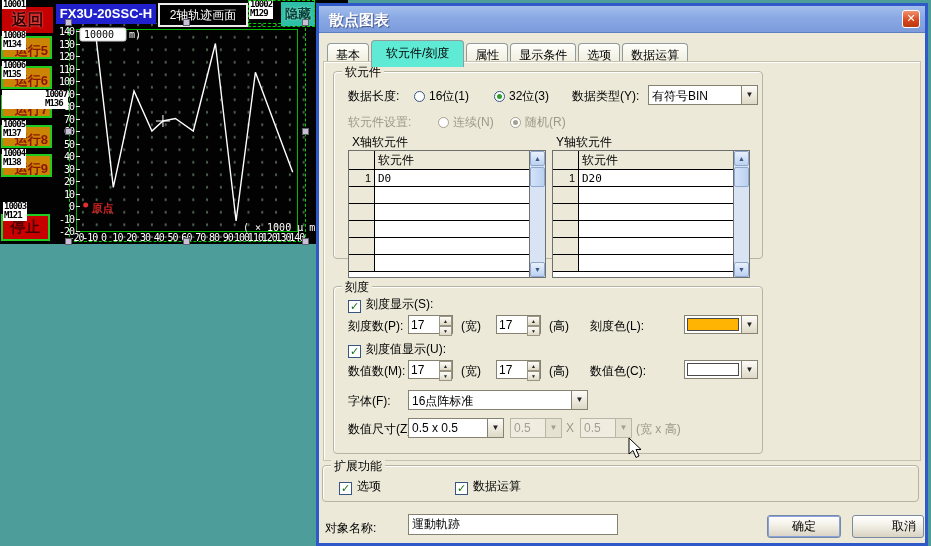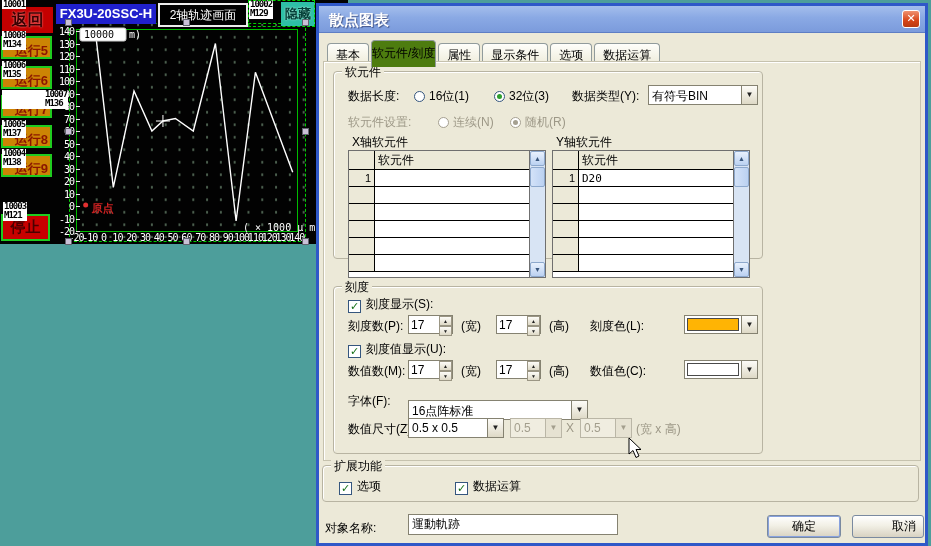--- a/index.html
+++ b/index.html
@@ -44,21 +44,21 @@
   .titlebar { position:absolute; left:0; top:0; width:606px; height:27px;
               background:linear-gradient(180deg,#A4BEEC 0%, #8AA9E4 45%, #7B9BDC 100%);
               border-bottom:1px solid #5E7EC4; }
   .titlebar .ttl { position:absolute; left:10px; top:5px; color:#fff; font-weight:bold; font-size:15px; text-shadow:1px 1px 1px #44568A; }
   .closebtn { position:absolute; right:5px; top:4px; width:18px; height:18px; border:1px solid #fff; border-radius:3px;
               background:linear-gradient(#F09270,#D64518 60%,#B93A12); color:#fff; font:bold 11px/16px "DejaVu Sans",sans-serif;
               text-align:center; }
   .tabs { position:absolute; left:8px; top:34px; height:23px; white-space:nowrap; }
   .tab { display:inline-block; margin-right:2px; padding:3px 8px 2px; background:linear-gradient(#FEFEFA,#EDEAD8);
          border:1px solid #919B9C; border-bottom:none; border-radius:4px 4px 0 0; font-size:12px; position:relative; top:2px; }
-  .tab.active { top:0; padding:4px 0 5px; background:#4d7c0f; z-index:3; }
+  .tab.active { top:0; padding:4px 14px 5px; background:#5eead4; z-index:3; }
   .tabpanel { position:absolute; left:4px; top:55px; width:598px; height:400px; background:#ECE9D8;
               border:1px solid #C6C2AE; box-shadow:inset 1px 1px 0 #FFFFFF; }
 
   .group { position:absolute; border:1px solid #B8B4A2; border-radius:4px; box-shadow:inset 1px 1px 0 #fff; }
   .group > .cap { position:absolute; top:-8px; left:8px; background:#ECE9D8; padding:0 3px; font-size:12px; }
   .lbl { position:absolute; white-space:nowrap; font-size:12px; }
   .lbl.dis, .dis { color:#9D9887; }
 
   .rad { display:inline-block; width:11px; height:11px; border:1px solid #35567E; border-radius:50%; background:#fff;
          margin-right:4px; vertical-align:-2px; position:relative; }
@@ -257,20 +257,21 @@
       <span class="lbl" style="left:18px;top:62px;">X轴软元件</span>
       <span class="lbl" style="left:222px;top:62px;">Y轴软元件</span>
       <div class="dtable" style="left:14px;top:78px;" id="xtable">
           <div class="grid">
             <div class="trow head">
               <div class="no"></div>
               <div class="dev">软元件</div>
             </div>
             <div class="trow">
               <div class="no">1</div>
+              <div class="dev">D0</div>
             </div>
             <div class="trow">
               <div class="no"></div>
               <div class="dev"></div>
             </div>
             <div class="trow">
               <div class="no"></div>
               <div class="dev"></div>
             </div>
             <div class="trow">
@@ -379,21 +380,21 @@
           </div>
       </div>
       <span class="lbl" style="left:215px;top:76px;">(高)</span>
       <span class="lbl" style="left:256px;top:76px;">数值色(C):</span>
       <div class="combo" style="left:350px;top:73px;width:74px;height:19px;">
         <div class="swatch" id="value-swatch" style="background: rgb(255, 255, 255);"></div>
         <div class="cbtn">▼</div>
       </div>
 
       <span class="lbl" style="left:14px;top:106px;">字体(F):</span>
-      <div class="combo" style="left:74px;top:103px;width:180px;margin-top:10px;">
+      <div class="combo" style="left:74px;top:103px;width:180px;">
         <div class="val">16点阵标准</div>
         <div class="cbtn">▼</div>
       </div>
 
       <span class="lbl" style="left:14px;top:134px;">数值尺寸(Z):</span>
       <div class="combo" style="left:74px;top:131px;width:96px;">
         <div class="val">0.5 x 0.5</div>
         <div class="cbtn">▼</div>
       </div>
       <div class="combo disabled" style="left:176px;top:131px;width:52px;">

